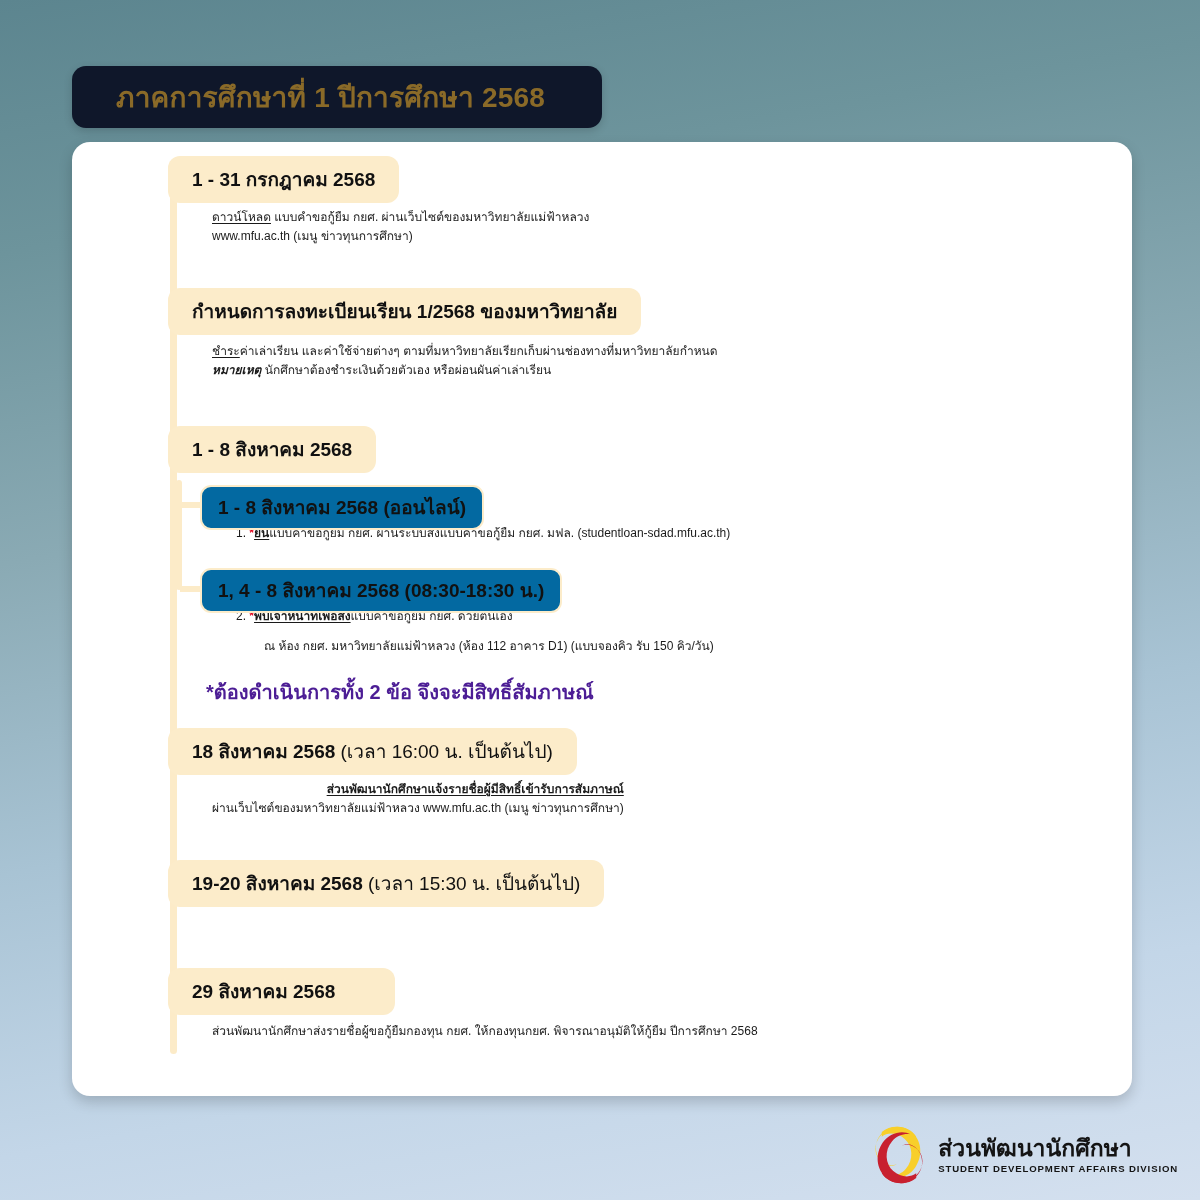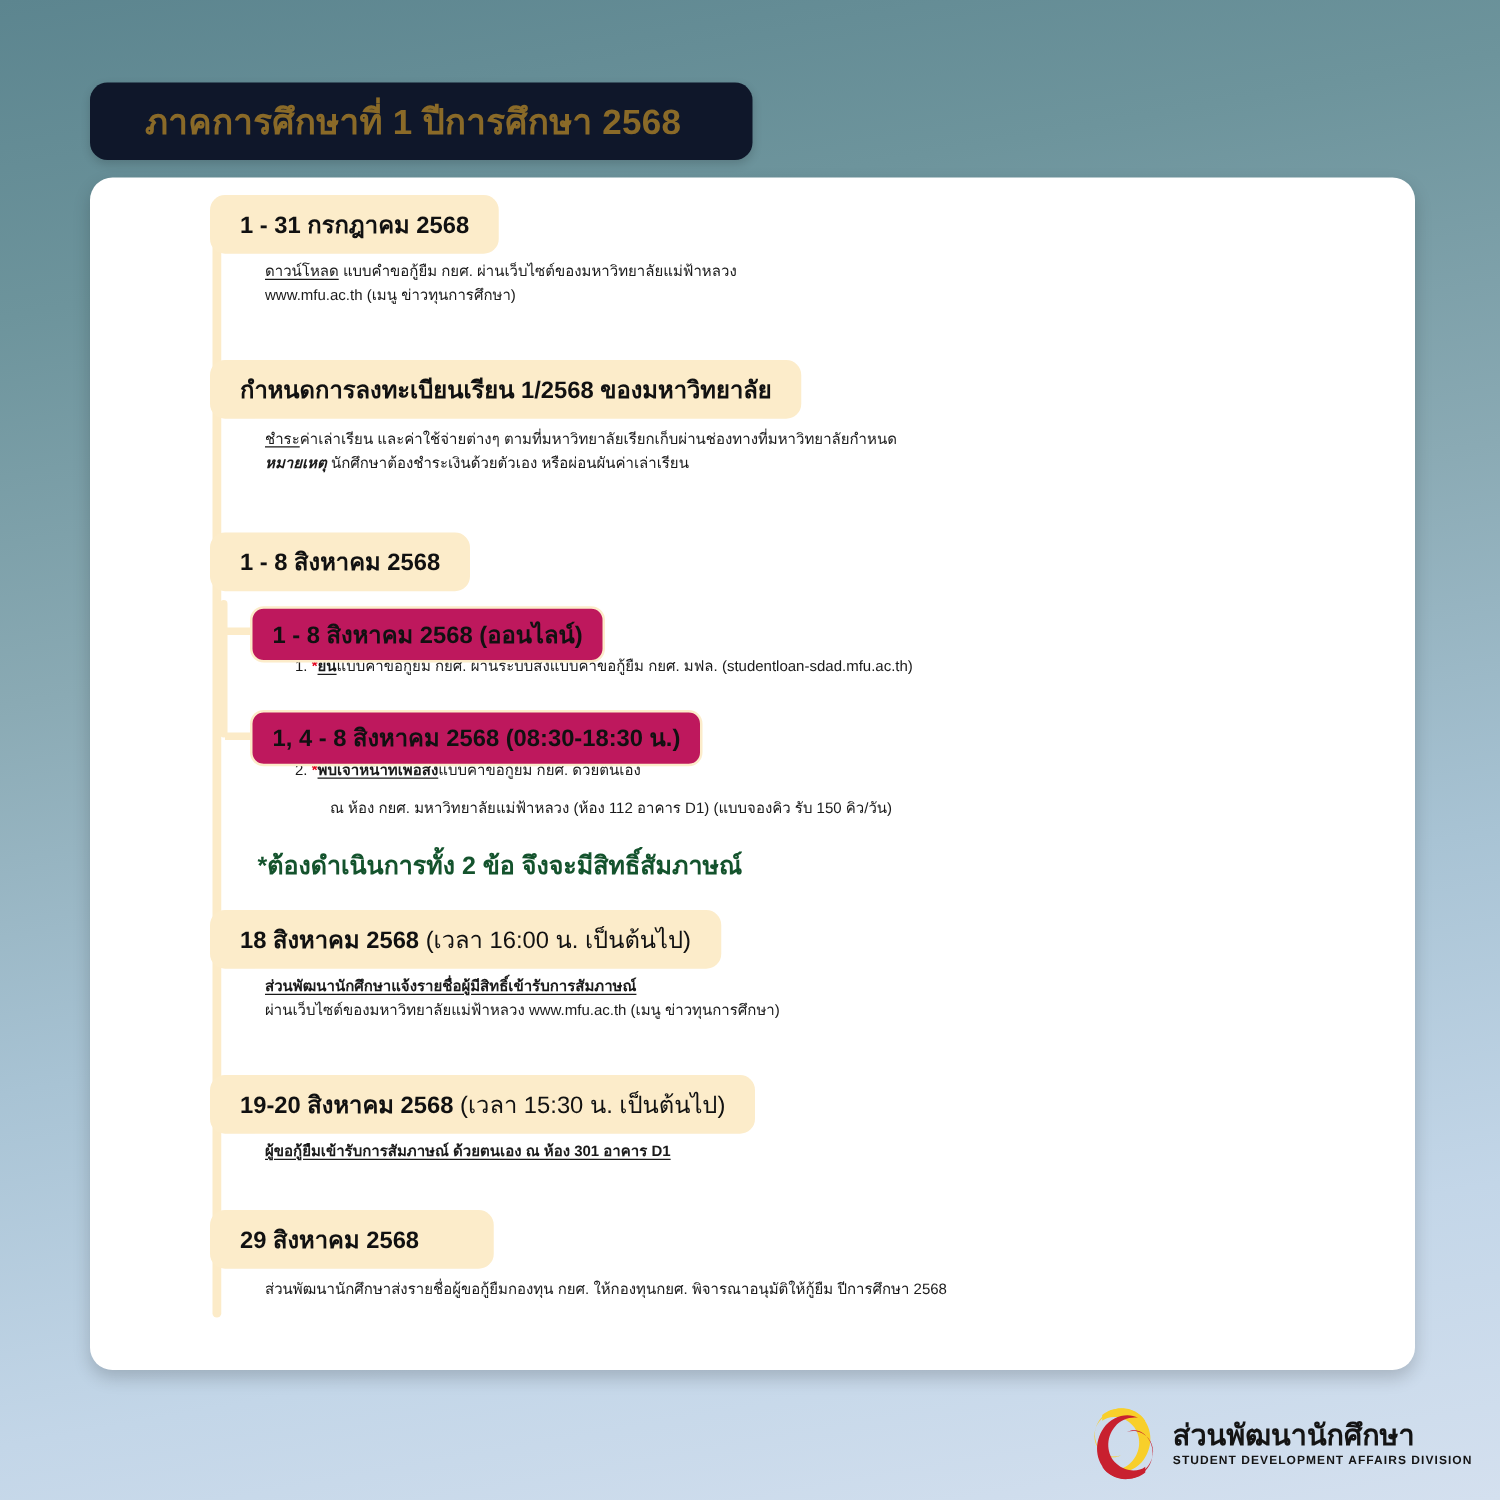--- a/index.html
+++ b/index.html
@@ -89,21 +89,21 @@
     position: relative;
     z-index: 3;
   }
   .pill .light {
     font-weight: normal;
   }
 
   
   .subpill {
     display: inline-block;
-    background: #be185d;
+    background: #0369a1;
     border: 2.5px solid #fcecca;
     border-radius: 11px;
     padding: 5px 16px 6px 16px;
     font-size: 19px;
     font-weight: bold;
     color: #111111;
     white-space: nowrap;
     position: relative;
     z-index: 3;
   }
@@ -113,21 +113,21 @@
     font-size: 12px;
     color: #1a1a1a;
     line-height: 1.62;
     white-space: nowrap;
   }
   .u { text-decoration: underline; text-underline-offset: 2px; }
   .b { font-weight: bold; }
   .i { font-style: italic; font-weight: bold; }
   .red { color: #e2001a; }
   .redline {
-    color: #14532d;
+    color: #4c1d95;
     font-weight: bold;
     font-size: 20px;
     white-space: nowrap;
   }
   .subtree-spine {
     position: absolute;
     left: 0px;
     top: 10px;
     width: 6px;
     height: 112px;
@@ -226,30 +226,27 @@
     </div>
     <div class="pos body-text" style="left:60px; top:127px;"><span>2.</span>&nbsp;<span class="red b">*</span><span class="u b">พบเจ้าหน้าที่เพื่อส่ง</span><span>แบบคำขอกู้ยืม กยศ. ด้วยตนเอง</span></div>
     <div class="pos body-text" style="left:88px; top:157px;">ณ ห้อง กยศ. มหาวิทยาลัยแม่ฟ้าหลวง (ห้อง 112 อาคาร D1) (แบบจองคิว รับ 150 คิว/วัน)</div>
 
     <div class="pos redline" style="left:30px; top:196px;">*ต้องดำเนินการทั้ง 2 ข้อ จึงจะมีสิทธิ์สัมภาษณ์</div>
   </div>
 
   <div class="block pos" style="left:96px; top:586px;">
     <span class="pill"><span>18 สิงหาคม 2568</span><span class="light"> (เวลา 16:00 น. เป็นต้นไป)</span></span>
   </div>
-  <div class="block pos" style="left:140px; top:638px;">
+  <div class="block pos" style="left:140px; top:638px;text-align:right;">
     <div class="body-text b u">ส่วนพัฒนานักศึกษาแจ้งรายชื่อผู้มีสิทธิ์เข้ารับการสัมภาษณ์</div>
     <div class="body-text">ผ่านเว็บไซต์ของมหาวิทยาลัยแม่ฟ้าหลวง www.mfu.ac.th (เมนู ข่าวทุนการศึกษา)</div>
   </div>
 
   <div class="block pos" style="left:96px; top:718px;">
     <span class="pill"><span>19-20 สิงหาคม 2568</span><span class="light"> (เวลา 15:30 น. เป็นต้นไป)</span></span>
-  </div>
-  <div class="block pos" style="left:140px; top:770px;">
-    <div class="body-text b u">ผู้ขอกู้ยืมเข้ารับการสัมภาษณ์ ด้วยตนเอง ณ ห้อง 301 อาคาร D1</div>
   </div>
 
   <div class="block pos" style="left:96px; top:826px;">
     <span class="pill" style="padding-right:60px;"> 29 สิงหาคม 2568</span>
   </div>
   <div class="block pos" style="left:140px; top:880px;">
     <div class="body-text">ส่วนพัฒนานักศึกษาส่งรายชื่อผู้ขอกู้ยืมกองทุน กยศ. ให้กองทุนกยศ. พิจารณาอนุมัติให้กู้ยืม ปีการศึกษา 2568</div>
   </div>
 
 </div>

